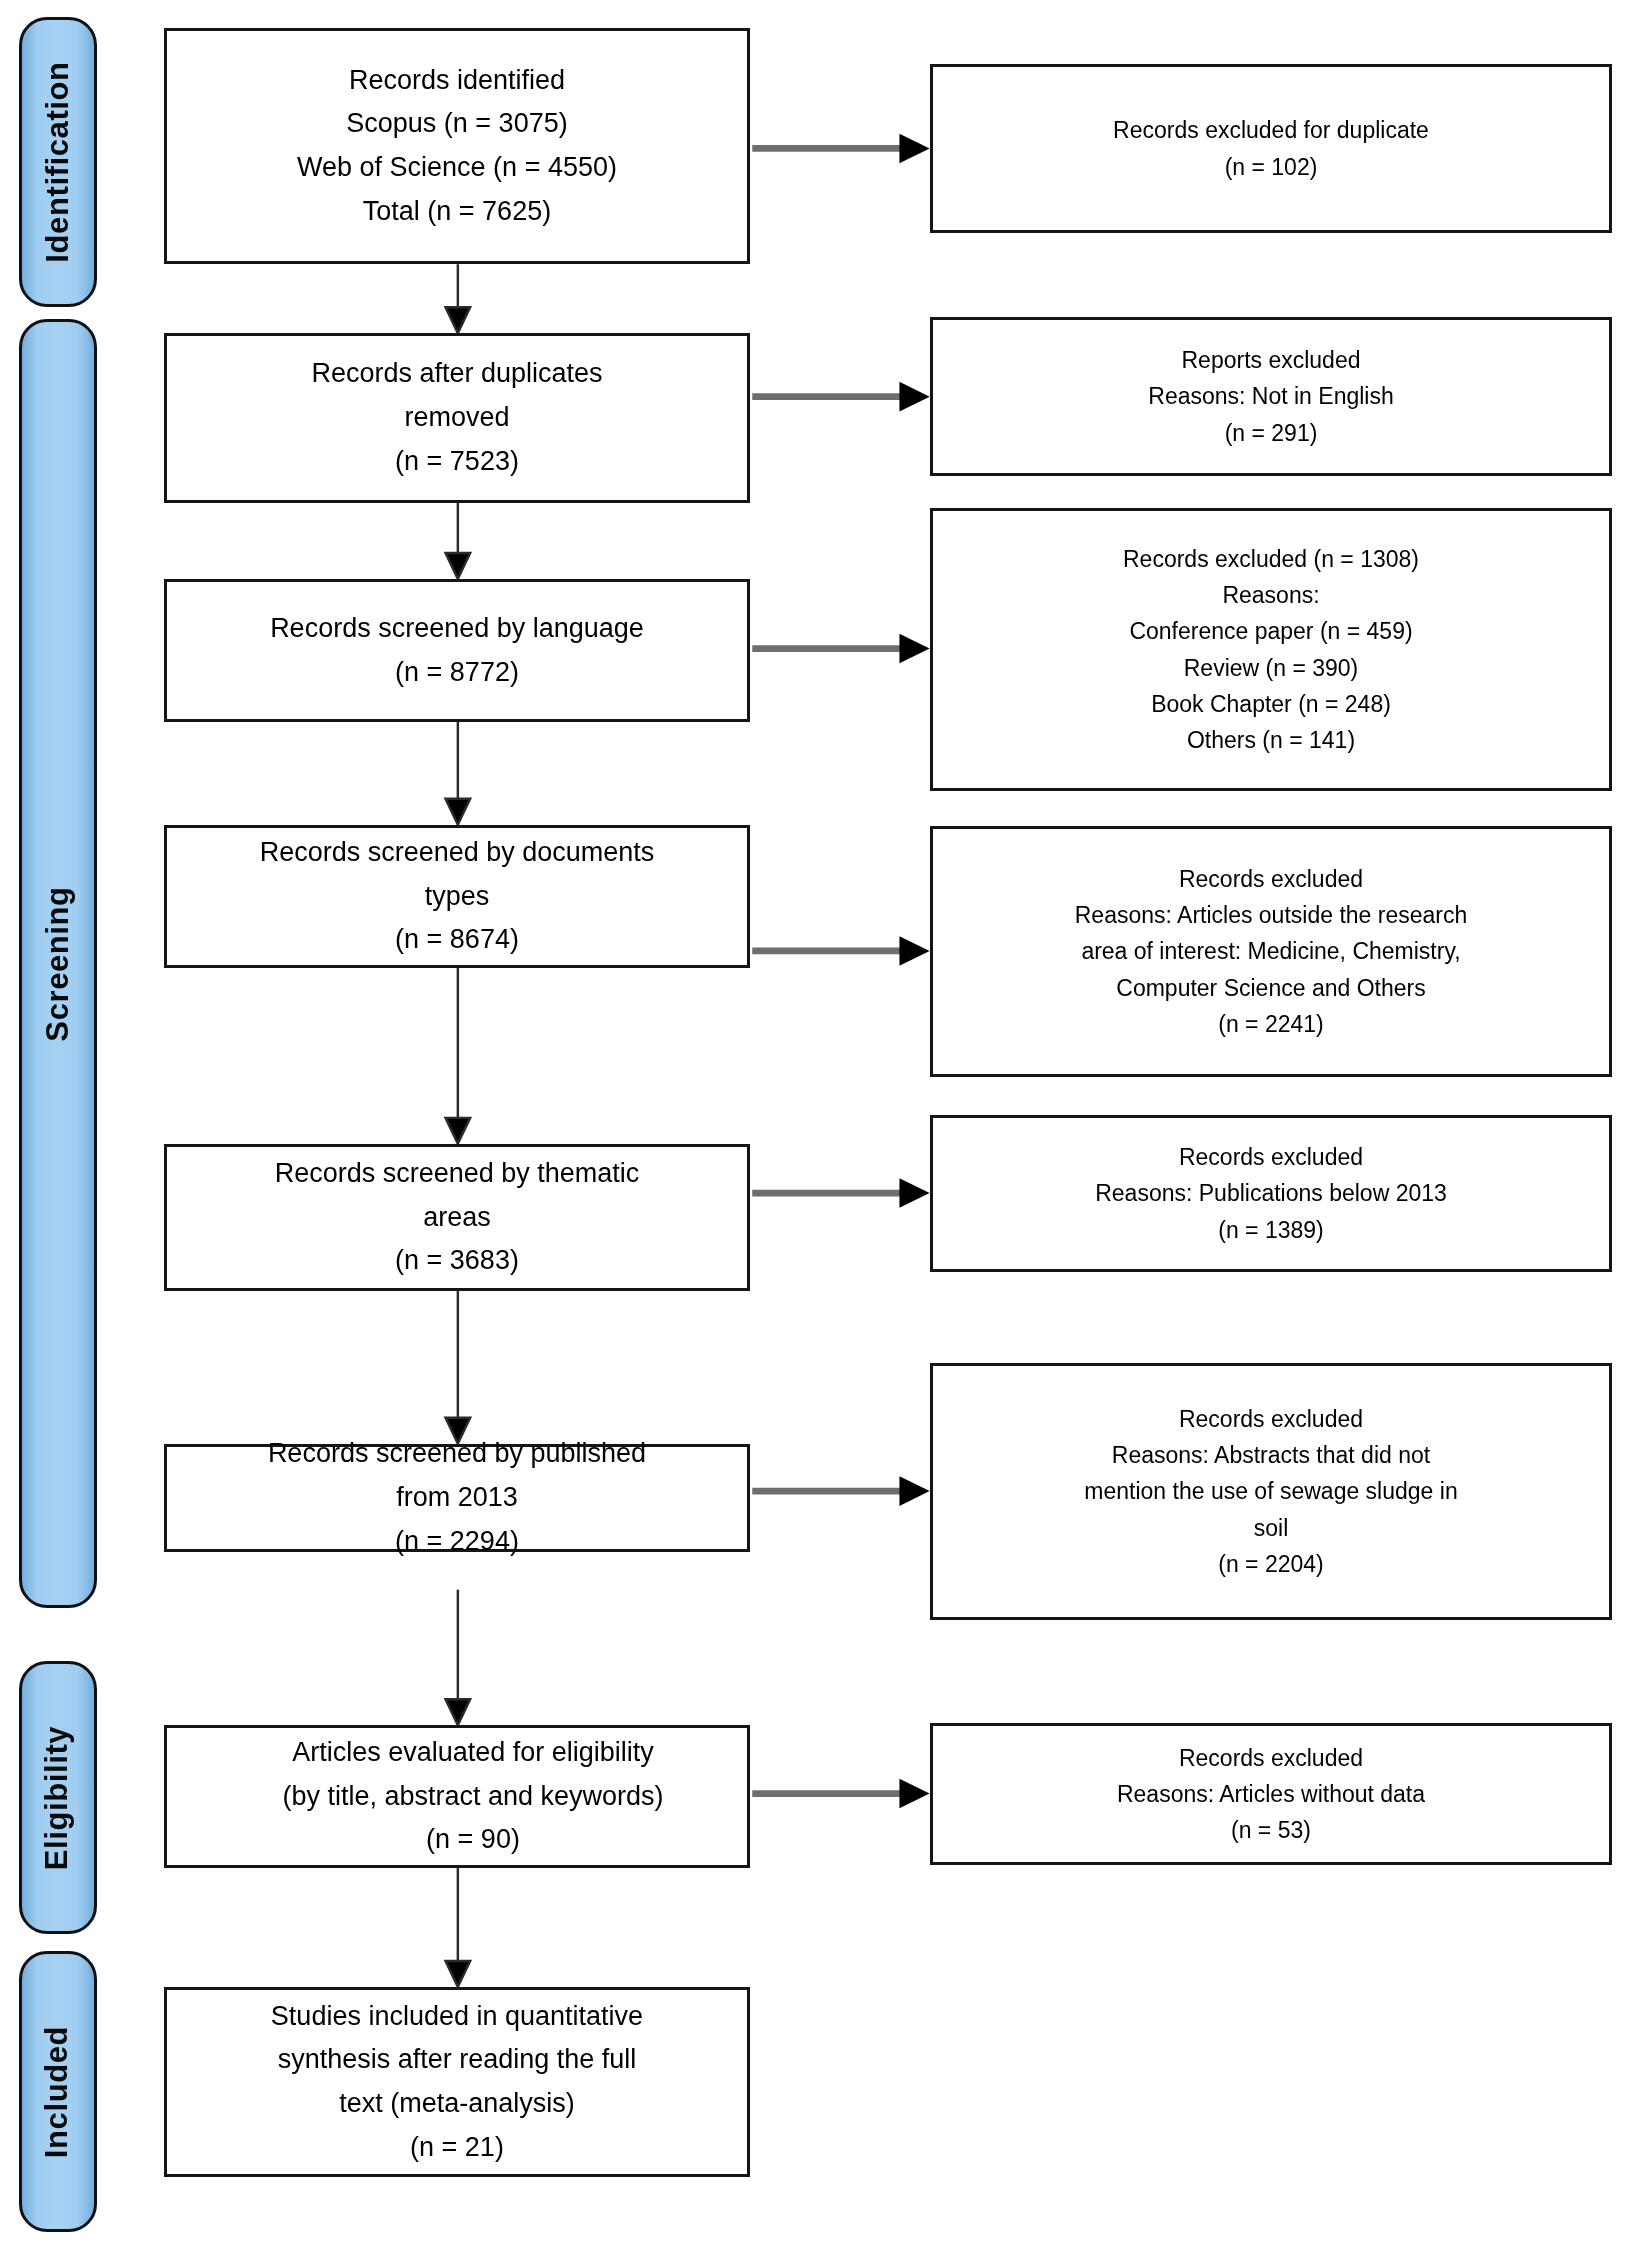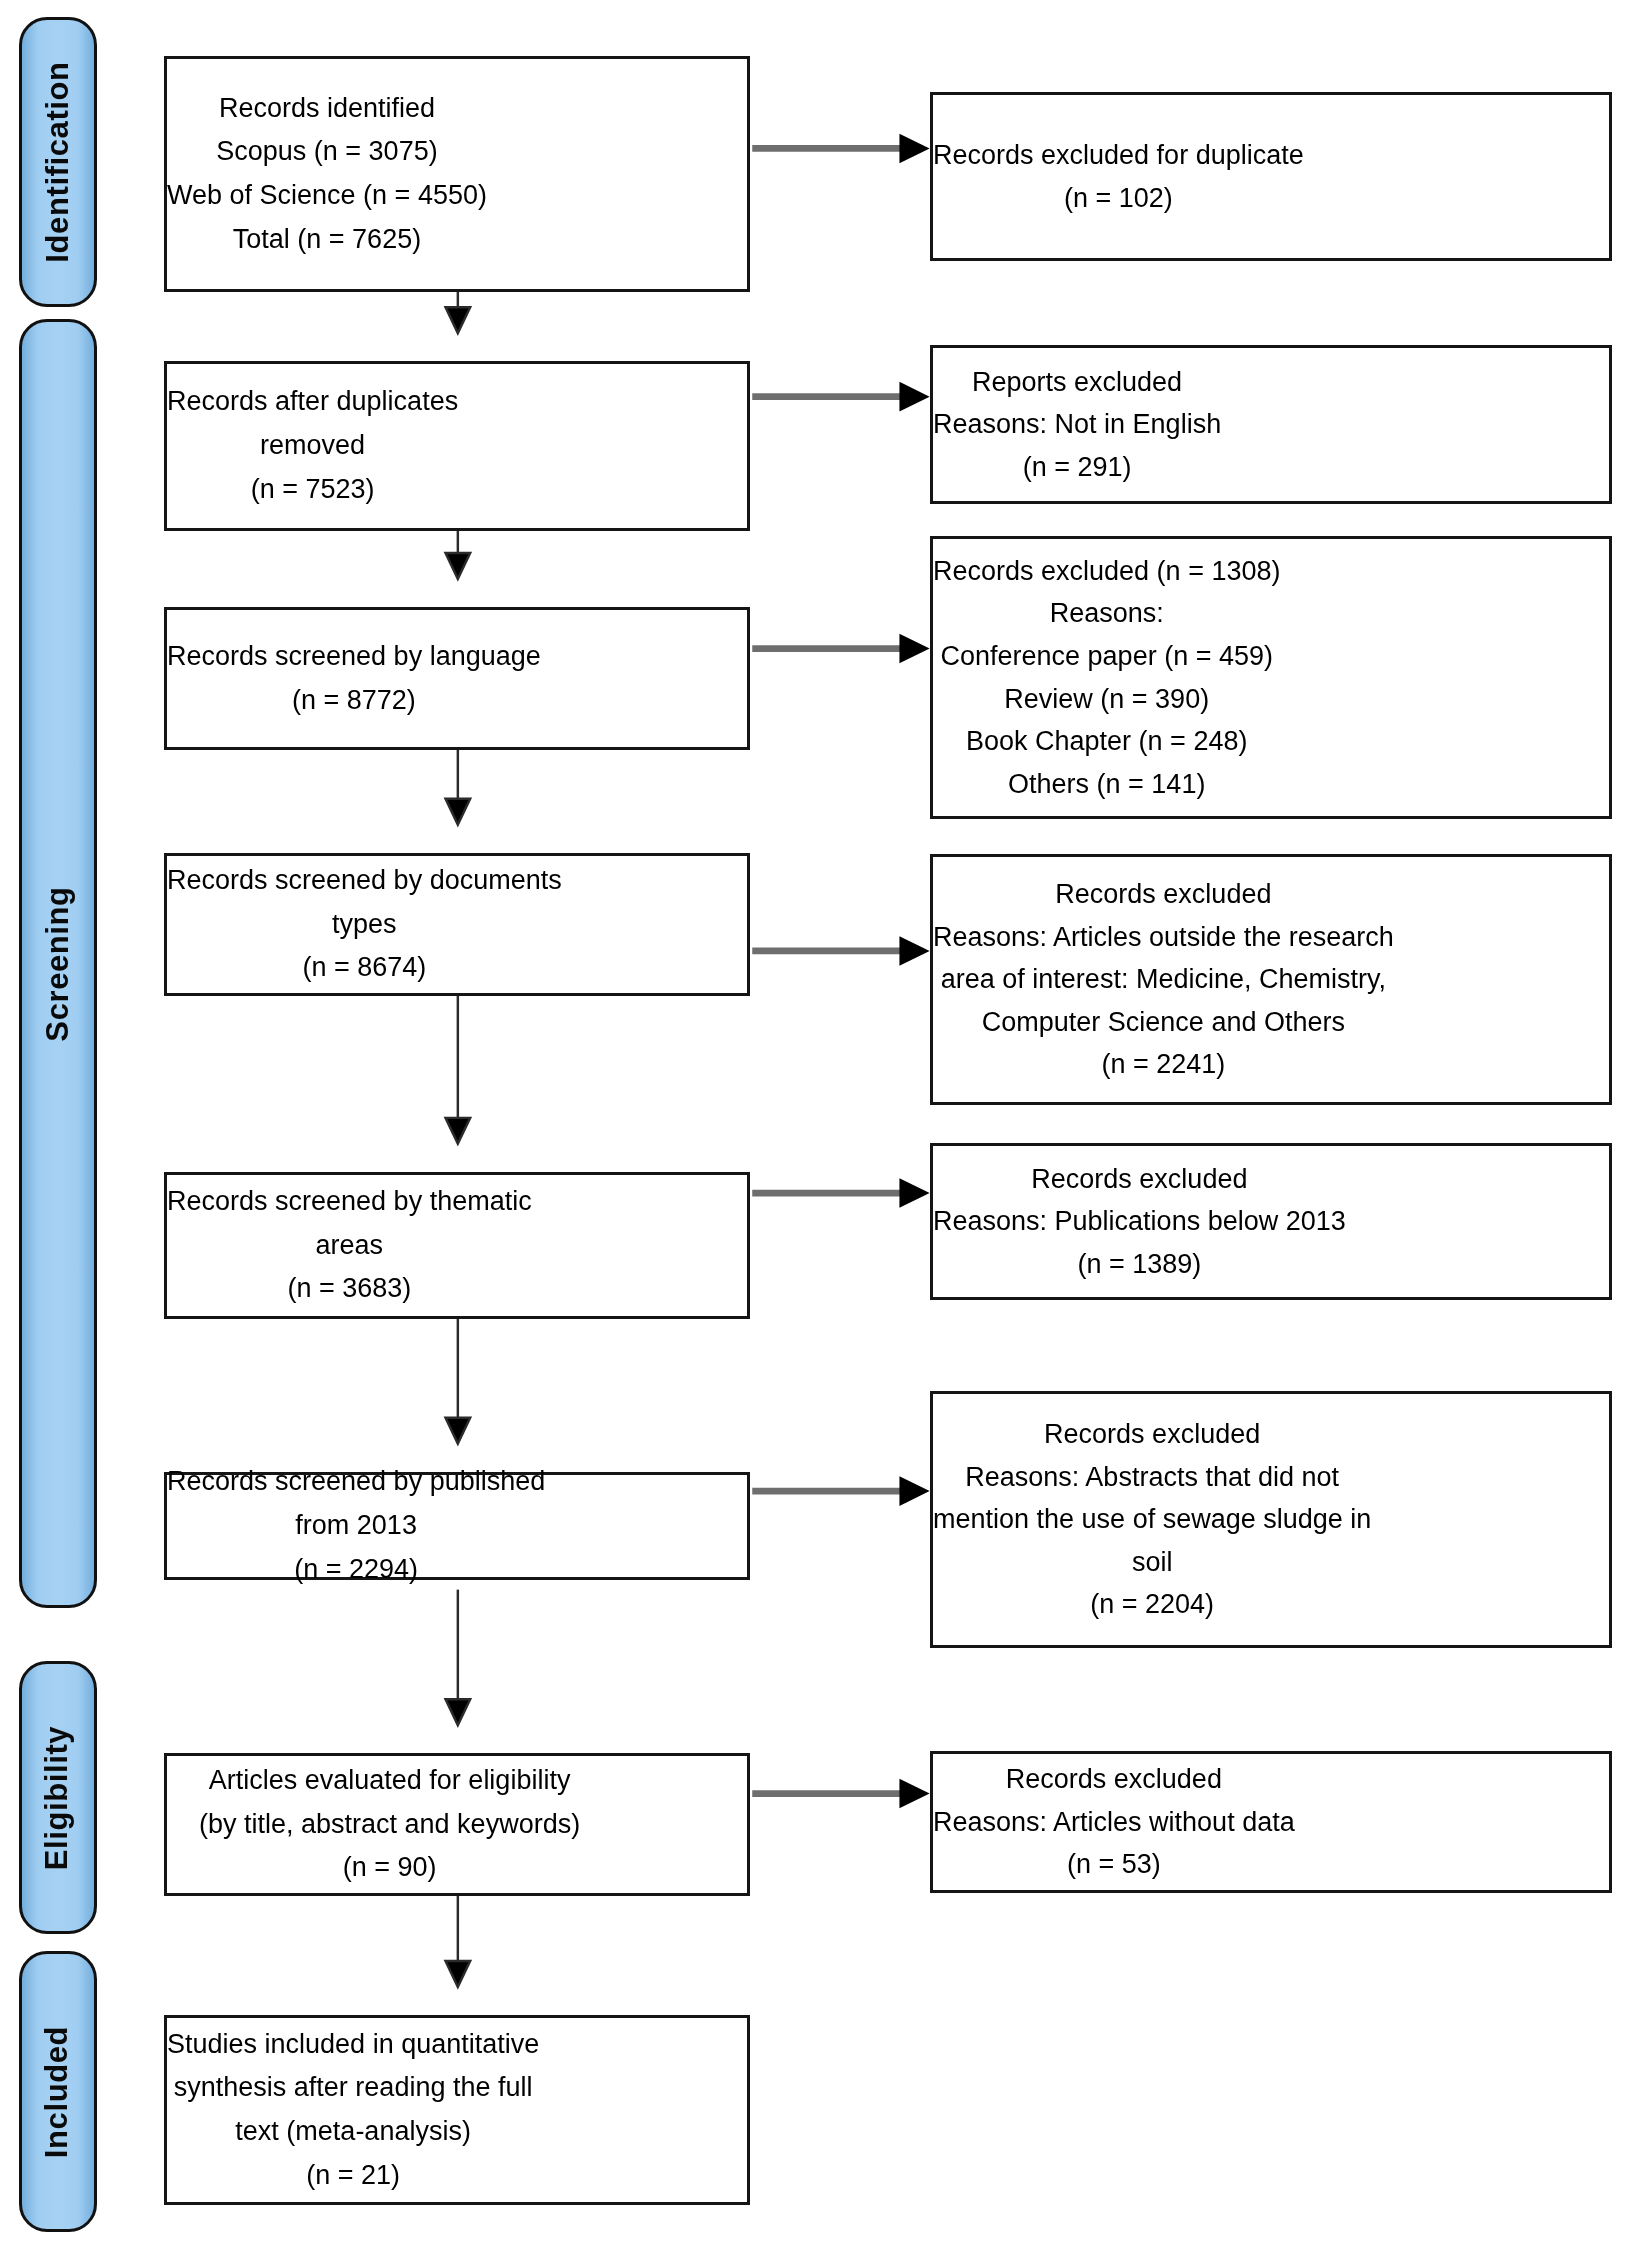--- a/index.html
+++ b/index.html
@@ -22,31 +22,30 @@
     transform:rotate(-90deg);
     white-space:nowrap;
     font-size:31px;font-weight:bold;color:#0a0a0a;
     letter-spacing:0.6px;
   }
   
   .fbox{
     position:absolute;
     background:#ffffff;border:3.7px solid #151515;
     box-sizing:border-box;
-    display:flex;align-items:center;
+    display:flex;align-items:center;justify-content:center;
     text-align:center;
-    margin-top:28px;
   }
   .fbox span{
     white-space:pre-line;
     font-size:27px;line-height:1.62;color:#000;
   }
   .main-col{left:164px;width:586px;}
   .side-col{left:930px;width:682px;}
-  .side-col span{font-size:27px;line-height:1.58;}
+  .side-col span{font-size:23px;line-height:1.58;}
   
   #arrow-layer{position:absolute;left:0;top:0;width:1640px;height:2261px;}
 </style>
 </head>
 <body>
 
 <div id="canvas">
 
   <svg id="arrow-layer" viewBox="0 0 2662 3671" xmlns="http://www.w3.org/2000/svg">
 

